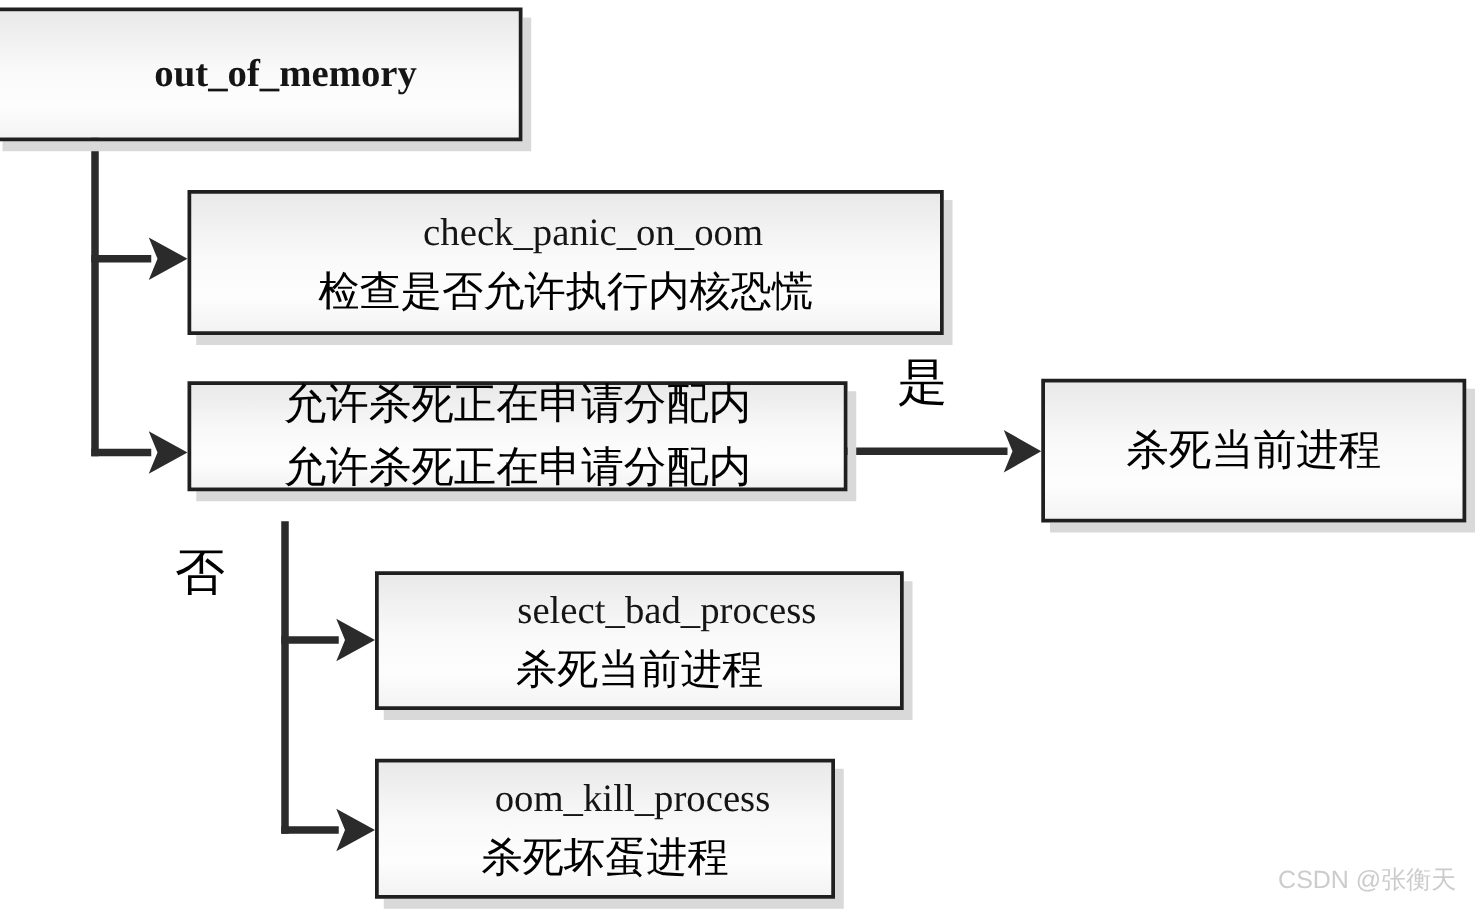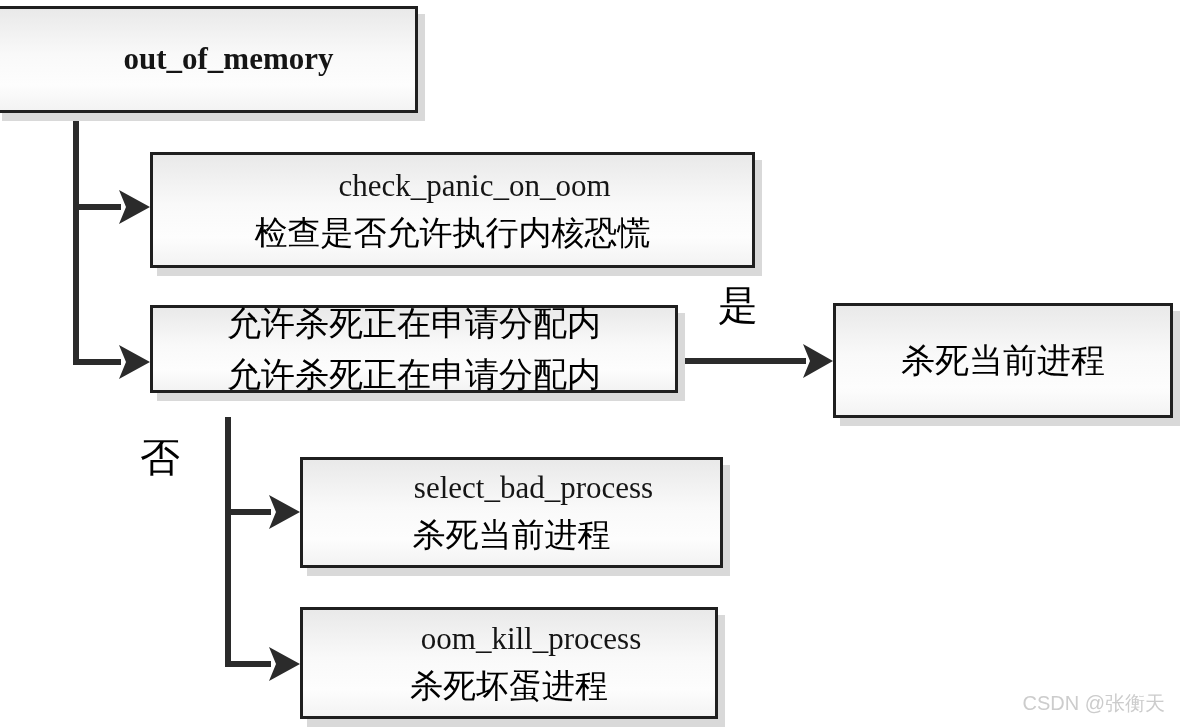--- a/index.html
+++ b/index.html
@@ -50,21 +50,21 @@
   #node-out-of-memory .en {
     font-weight: bold;
     font-size: 31px;
   }
   #node-check-panic { left: 150px; top: 152px; width: 605px; height: 116px; }
   #node-allow-kill  { left: 150px; top: 305px; width: 528px; height: 88px; }
   #node-allow-kill .zh { font-size: 34px; line-height: 1.5; }
   #node-kill-current { left: 833px; top: 303px; width: 340px; height: 115px; }
   #node-kill-current .zh { font-size: 34px; text-align: right; }
   #node-select-bad { left: 300px; top: 457px; width: 423px; height: 111px; }
-  #node-oom-kill   { left: 300px; top: 607px; width: 418px; height: 112px; }
+  #node-oom-kill   { left: 300px; top: 607px; width: 368px; height: 112px; }
   .edge-label {
     position: absolute;
     font-family: "DejaVu Serif", "Liberation Serif", serif;
     font-size: 40px;
     color: #000000;
     z-index: 3;
   }
   #label-yes { left: 718px; top: 278px; }
   #label-no  { left: 140px; top: 430px; }
   #watermark {

